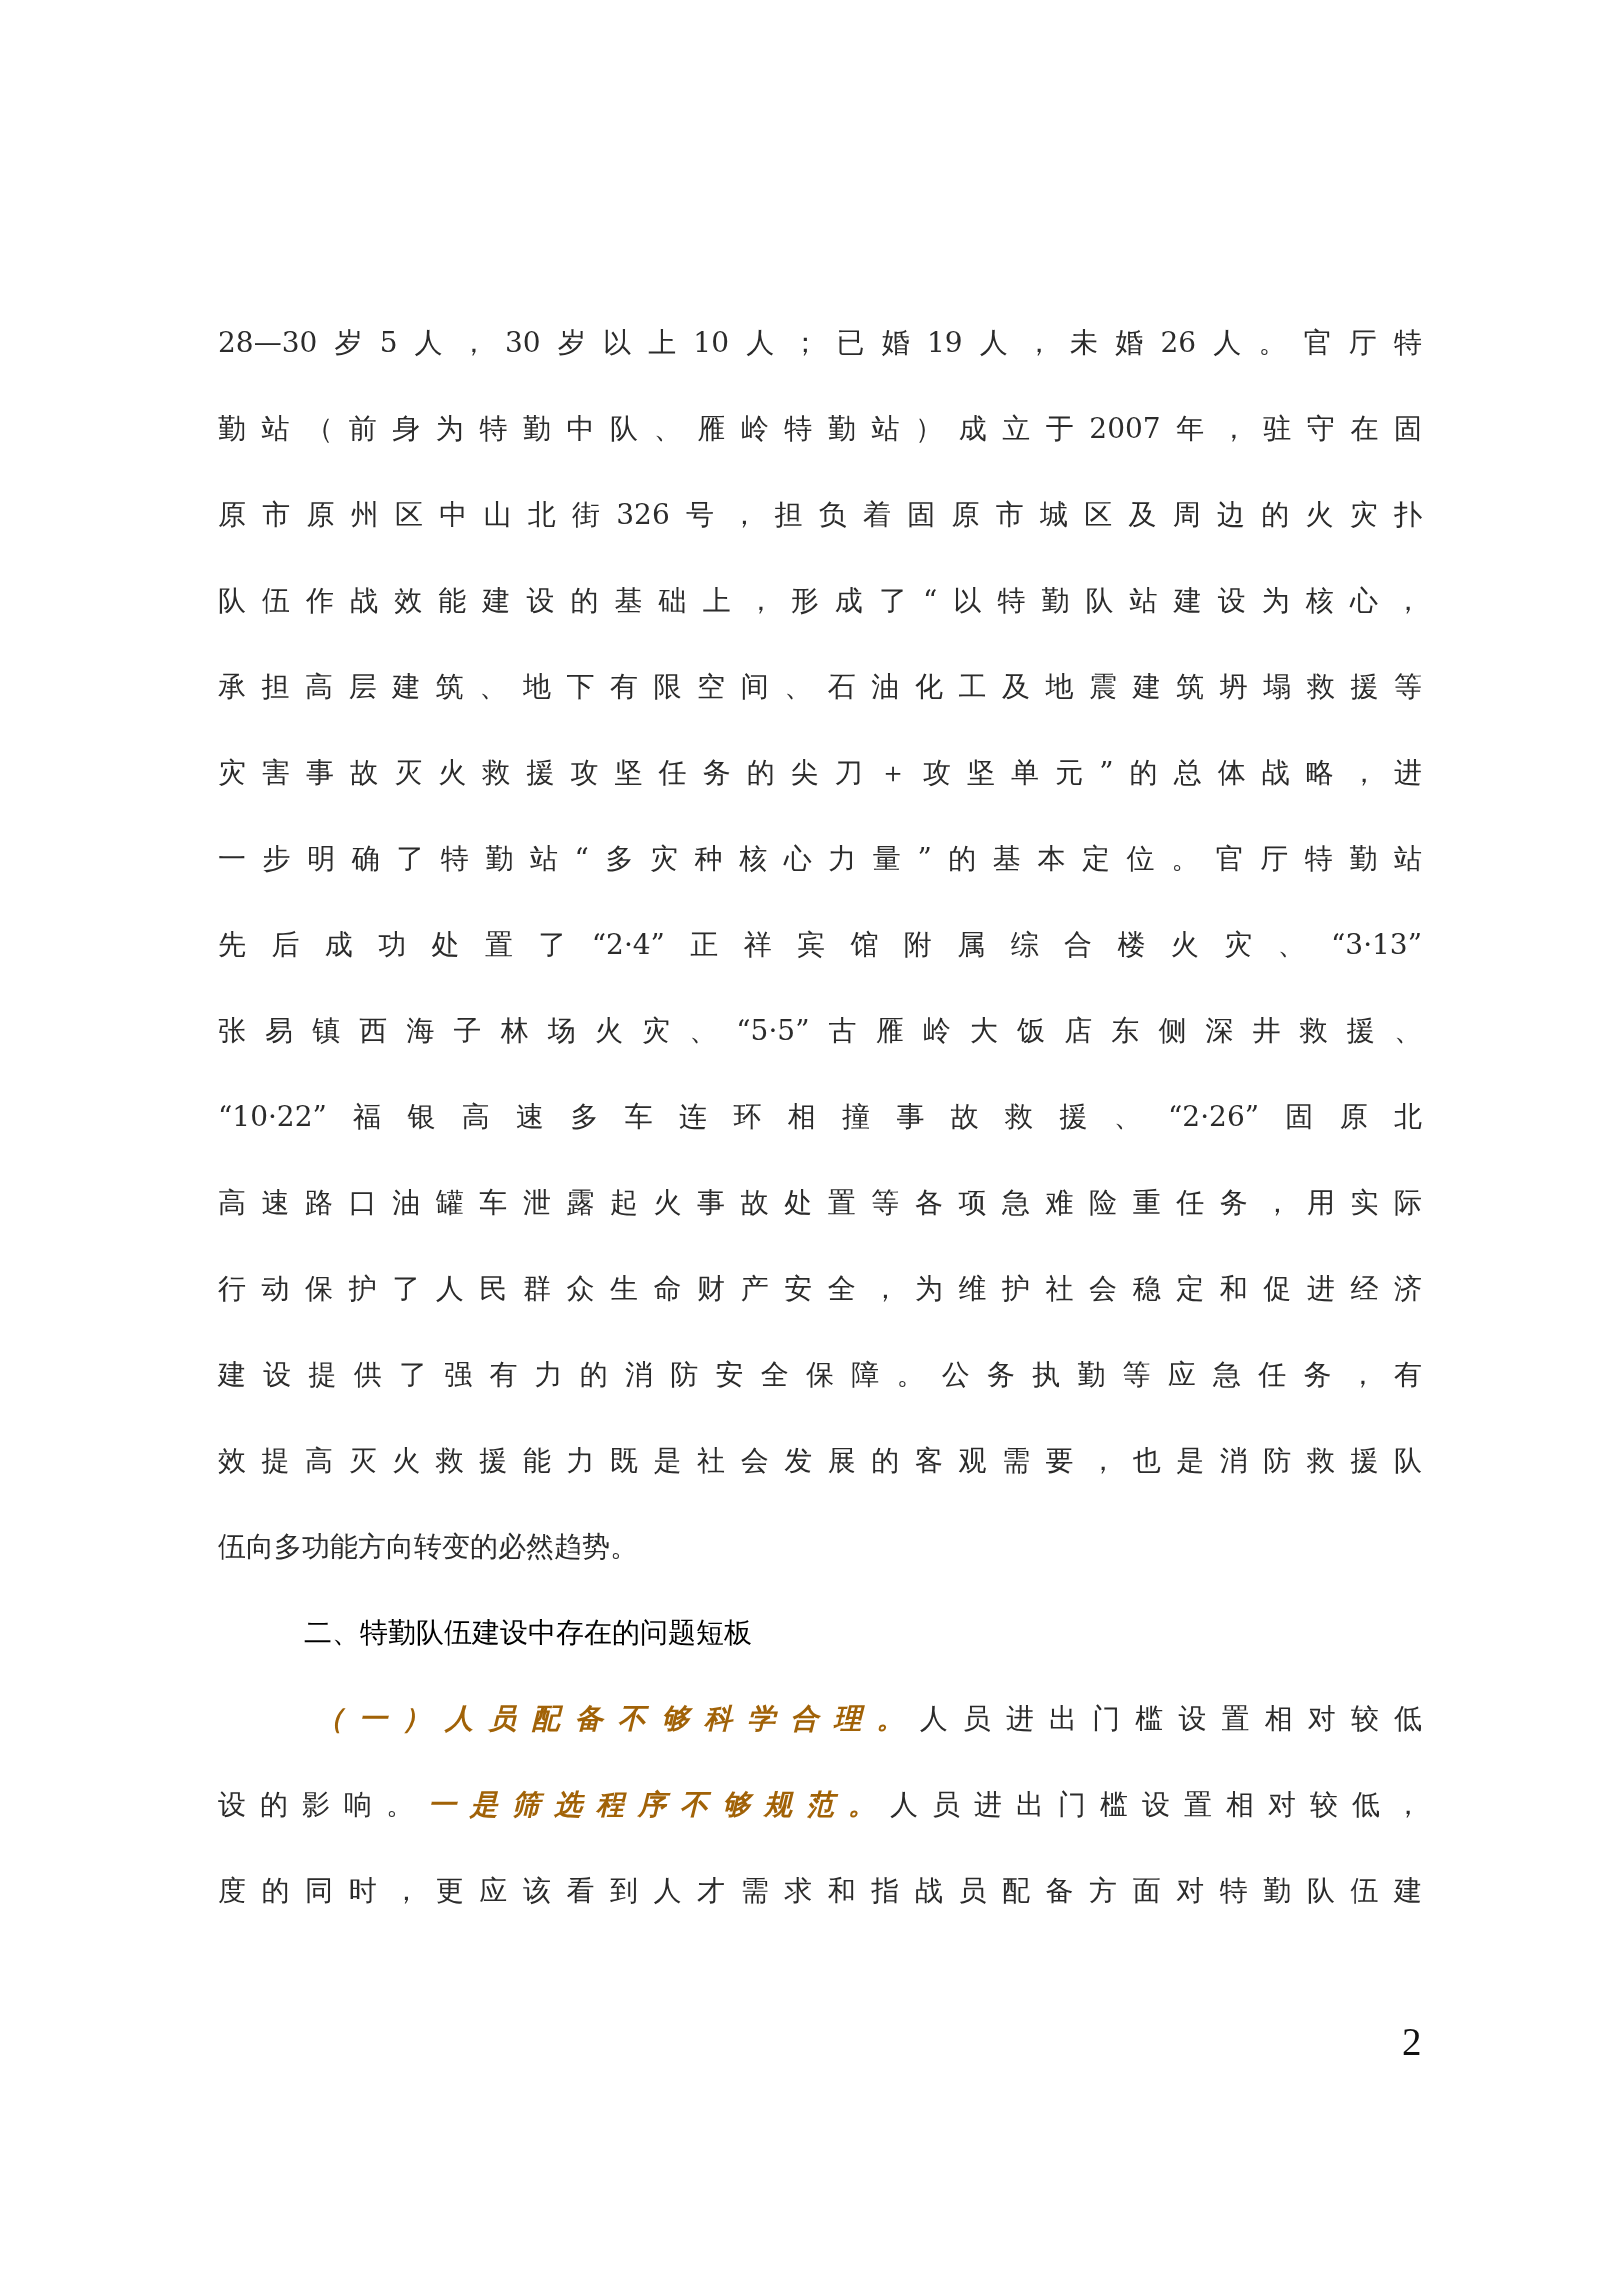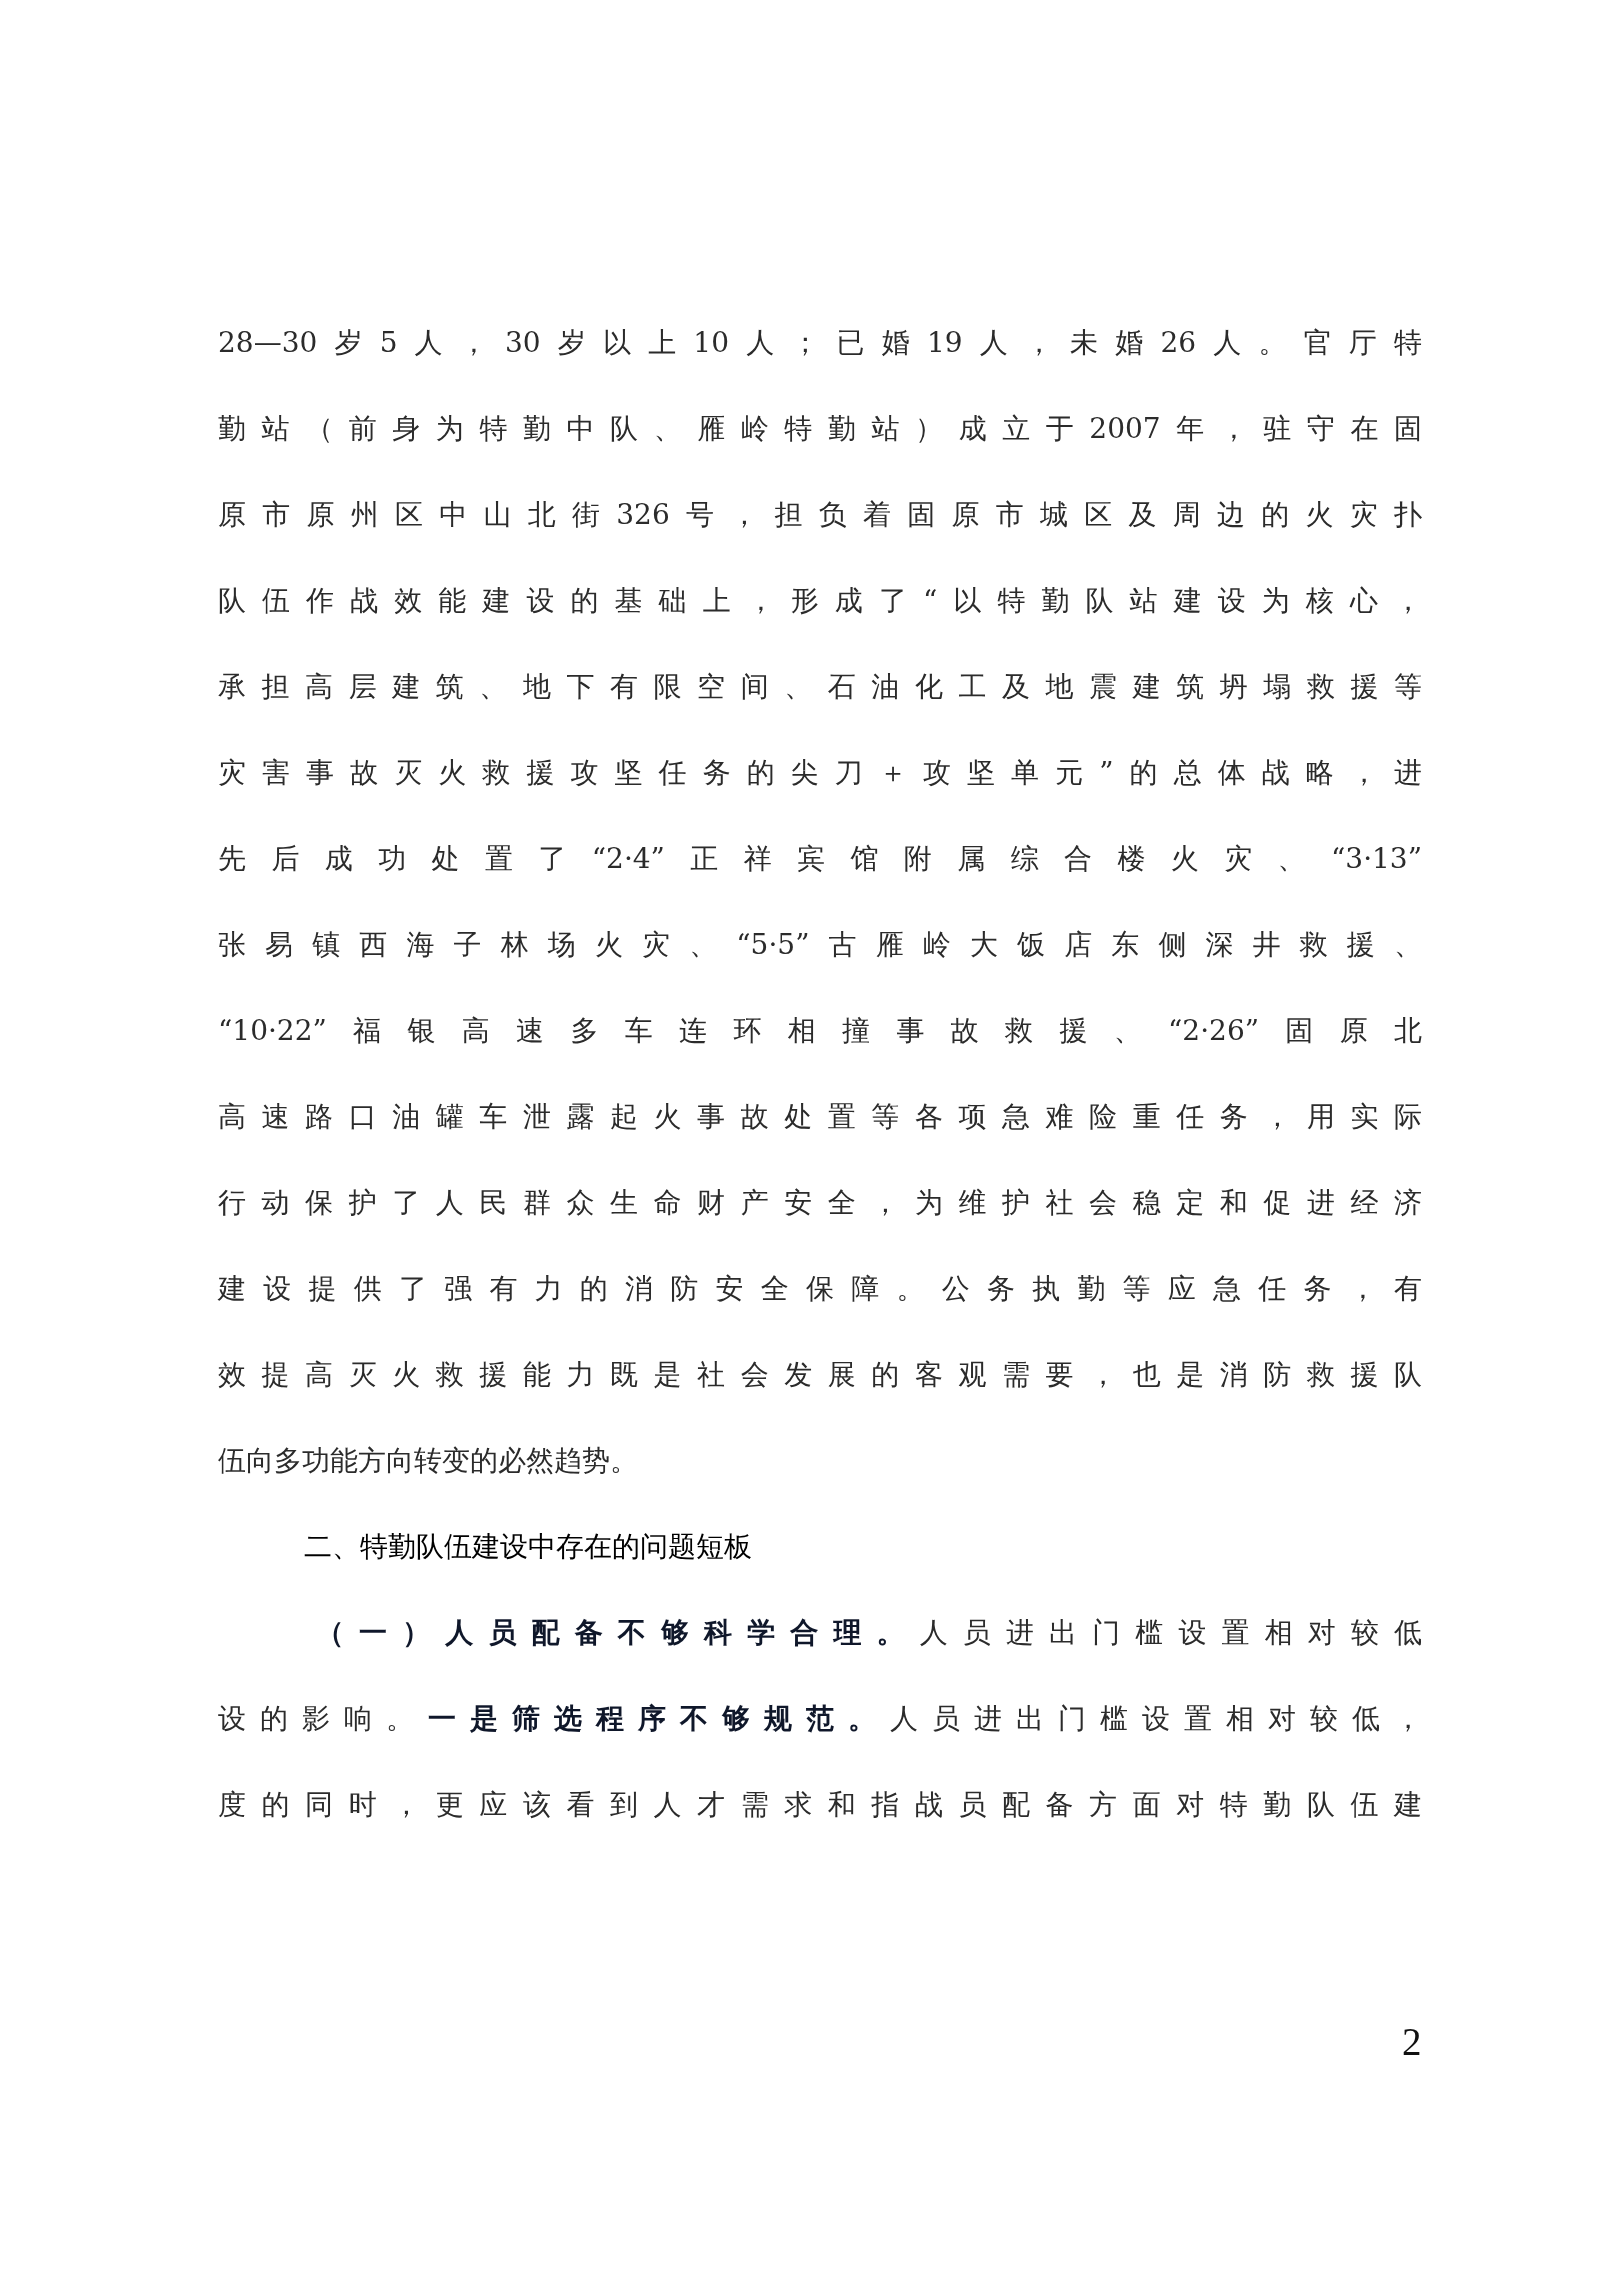--- a/index.html
+++ b/index.html
@@ -35,41 +35,43 @@
       font-family: "DejaVu Sans", "Liberation Sans", sans-serif;
       color: #000000;
     }
     .line.sub {
       padding-left: 98px;
       text-align-last: justify;
     }
     .bold {
       font-family: "DejaVu Sans", "Liberation Sans", sans-serif;
       font-weight: bold;
-      color: #0f172a;
+      color: #a16207;
+      font-style: italic;
     }
     .page-number {
       position: absolute;
       left: 1402px;
       top: 2019px;
       font-size: 39px;
       font-family: "Liberation Serif", "DejaVu Serif", serif;
       color: #111111;
     }
   </style>
 </head>
 <body>
 
 <div class="page">
   <div class="line">28—30岁5人，30岁以上10人；已婚19人，未婚26人。官厅特</div>
   <div class="line">勤站（前身为特勤中队、雁岭特勤站）成立于2007年，驻守在固</div>
   <div class="line">原市原州区中山北街326号，担负着固原市城区及周边的火灾扑</div>
   <div class="line">队伍作战效能建设的基础上，形成了“以特勤队站建设为核心，</div>
   <div class="line">承担高层建筑、地下有限空间、石油化工及地震建筑坍塌救援等</div>
   <div class="line">灾害事故灭火救援攻坚任务的尖刀＋攻坚单元”的总体战略，进</div>
+  <div class="line">一步明确了特勤站“多灾种核心力量”的基本定位。官厅特勤站</div>
   <div class="line">先后成功处置了“2·4”正祥宾馆附属综合楼火灾、“3·13”</div>
   <div class="line">张易镇西海子林场火灾、“5·5”古雁岭大饭店东侧深井救援、</div>
   <div class="line">“10·22”福银高速多车连环相撞事故救援、“2·26”固原北</div>
   <div class="line">高速路口油罐车泄露起火事故处置等各项急难险重任务，用实际</div>
   <div class="line">行动保护了人民群众生命财产安全，为维护社会稳定和促进经济</div>
   <div class="line">建设提供了强有力的消防安全保障。公务执勤等应急任务，有</div>
   <div class="line">效提高灭火救援能力既是社会发展的客观需要，也是消防救援队</div>
   <div class="line last">伍向多功能方向转变的必然趋势。</div>
 
   <div class="line heading">二、特勤队伍建设中存在的问题短板</div>

